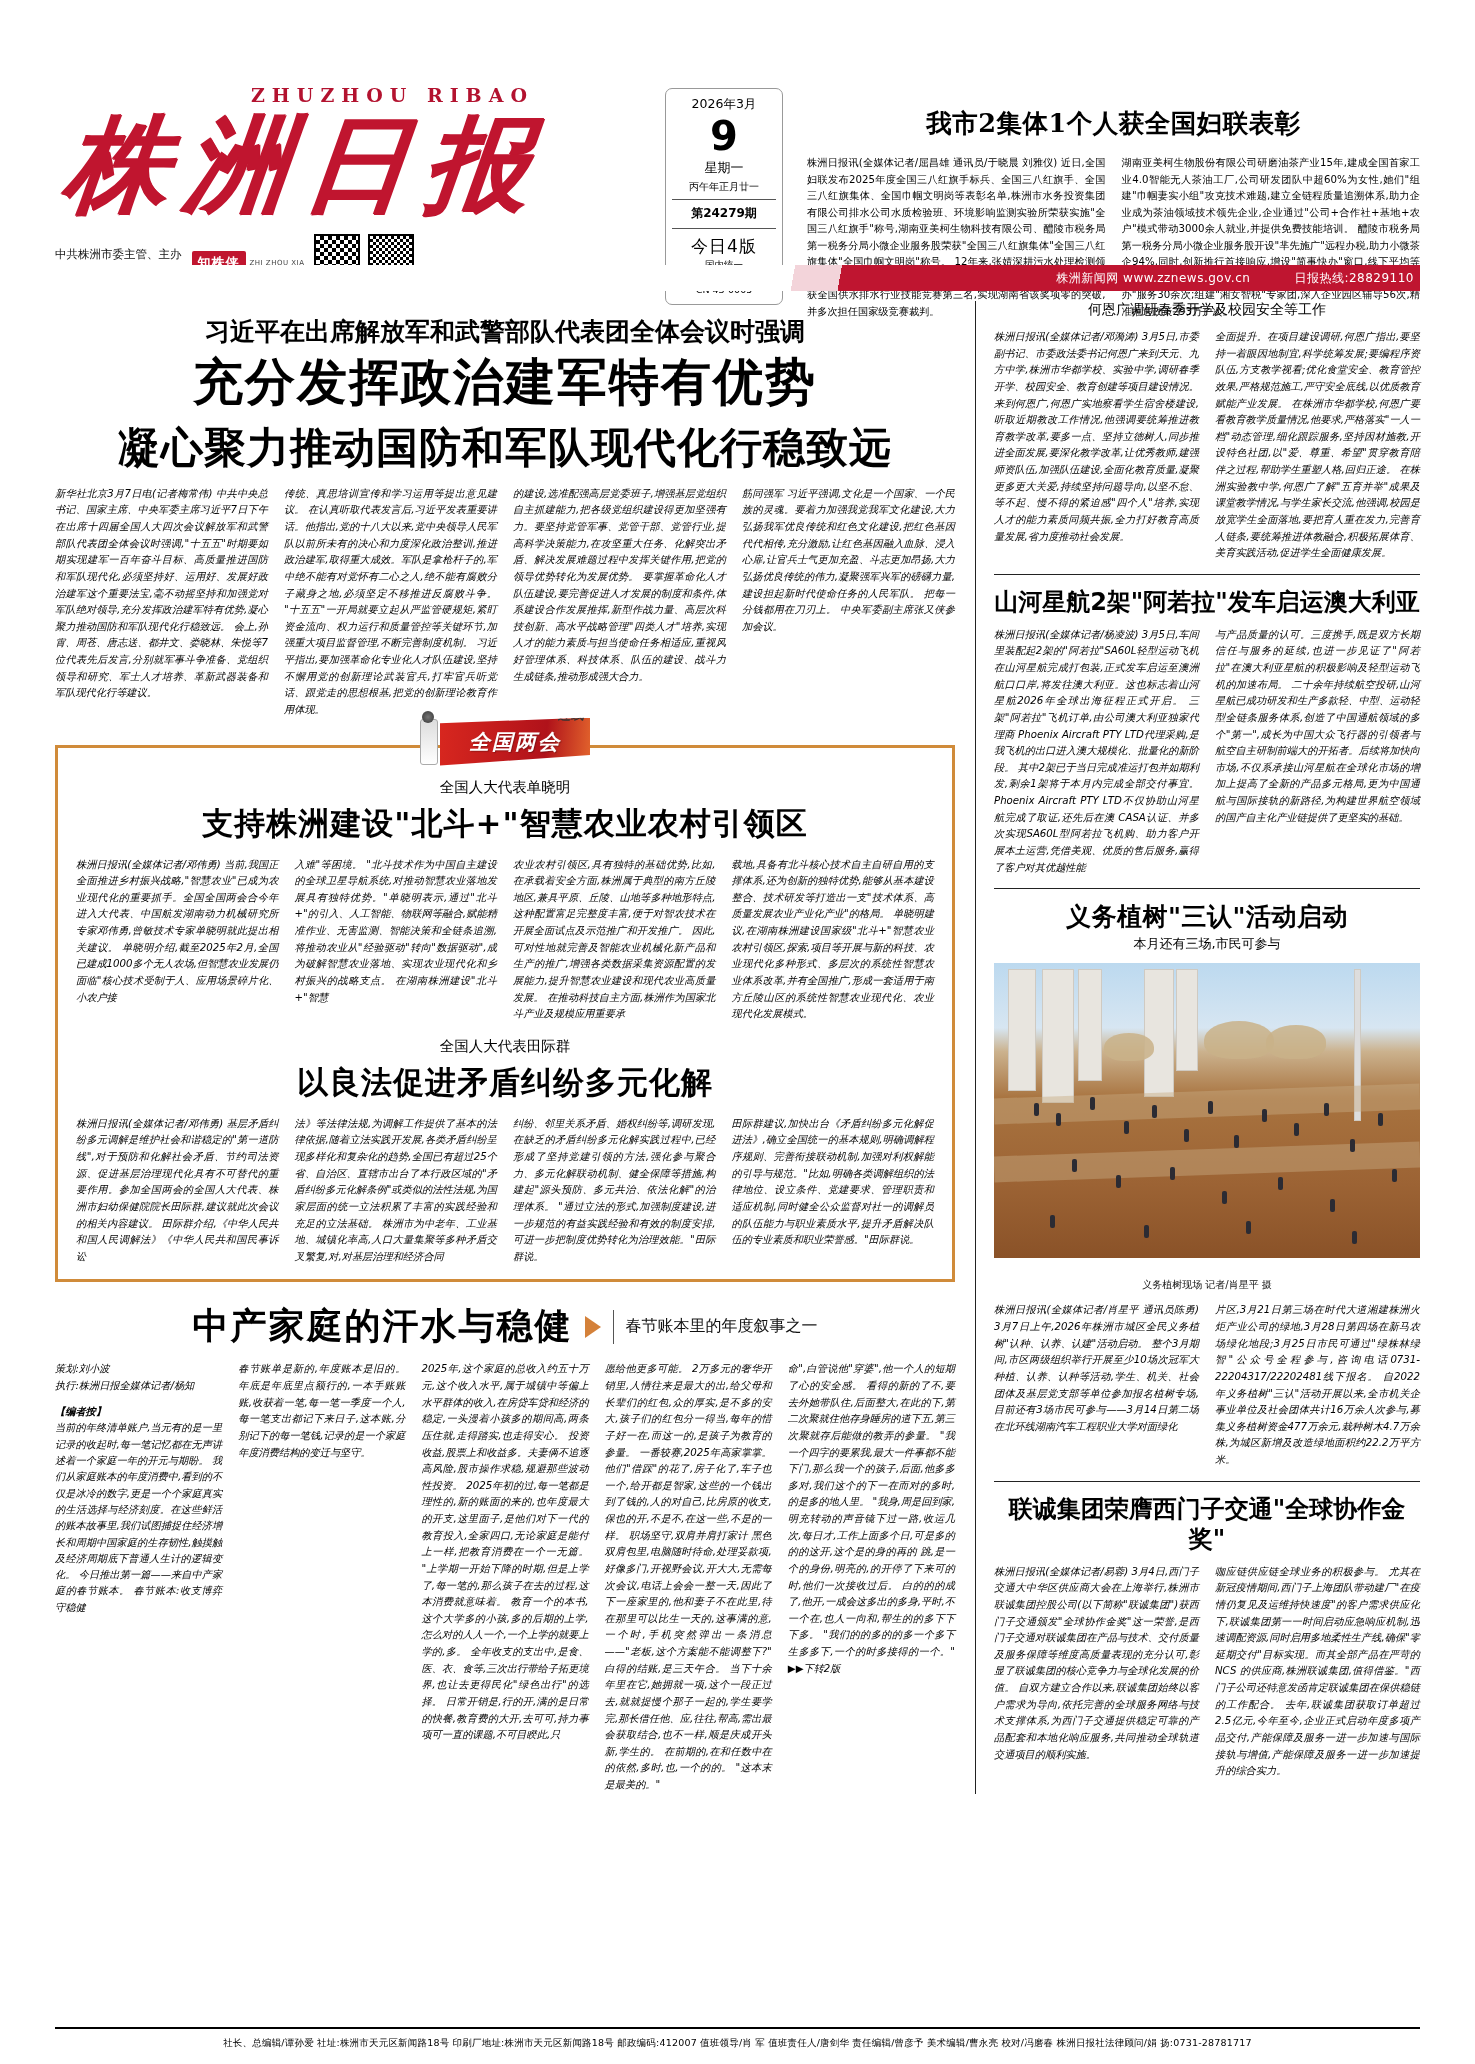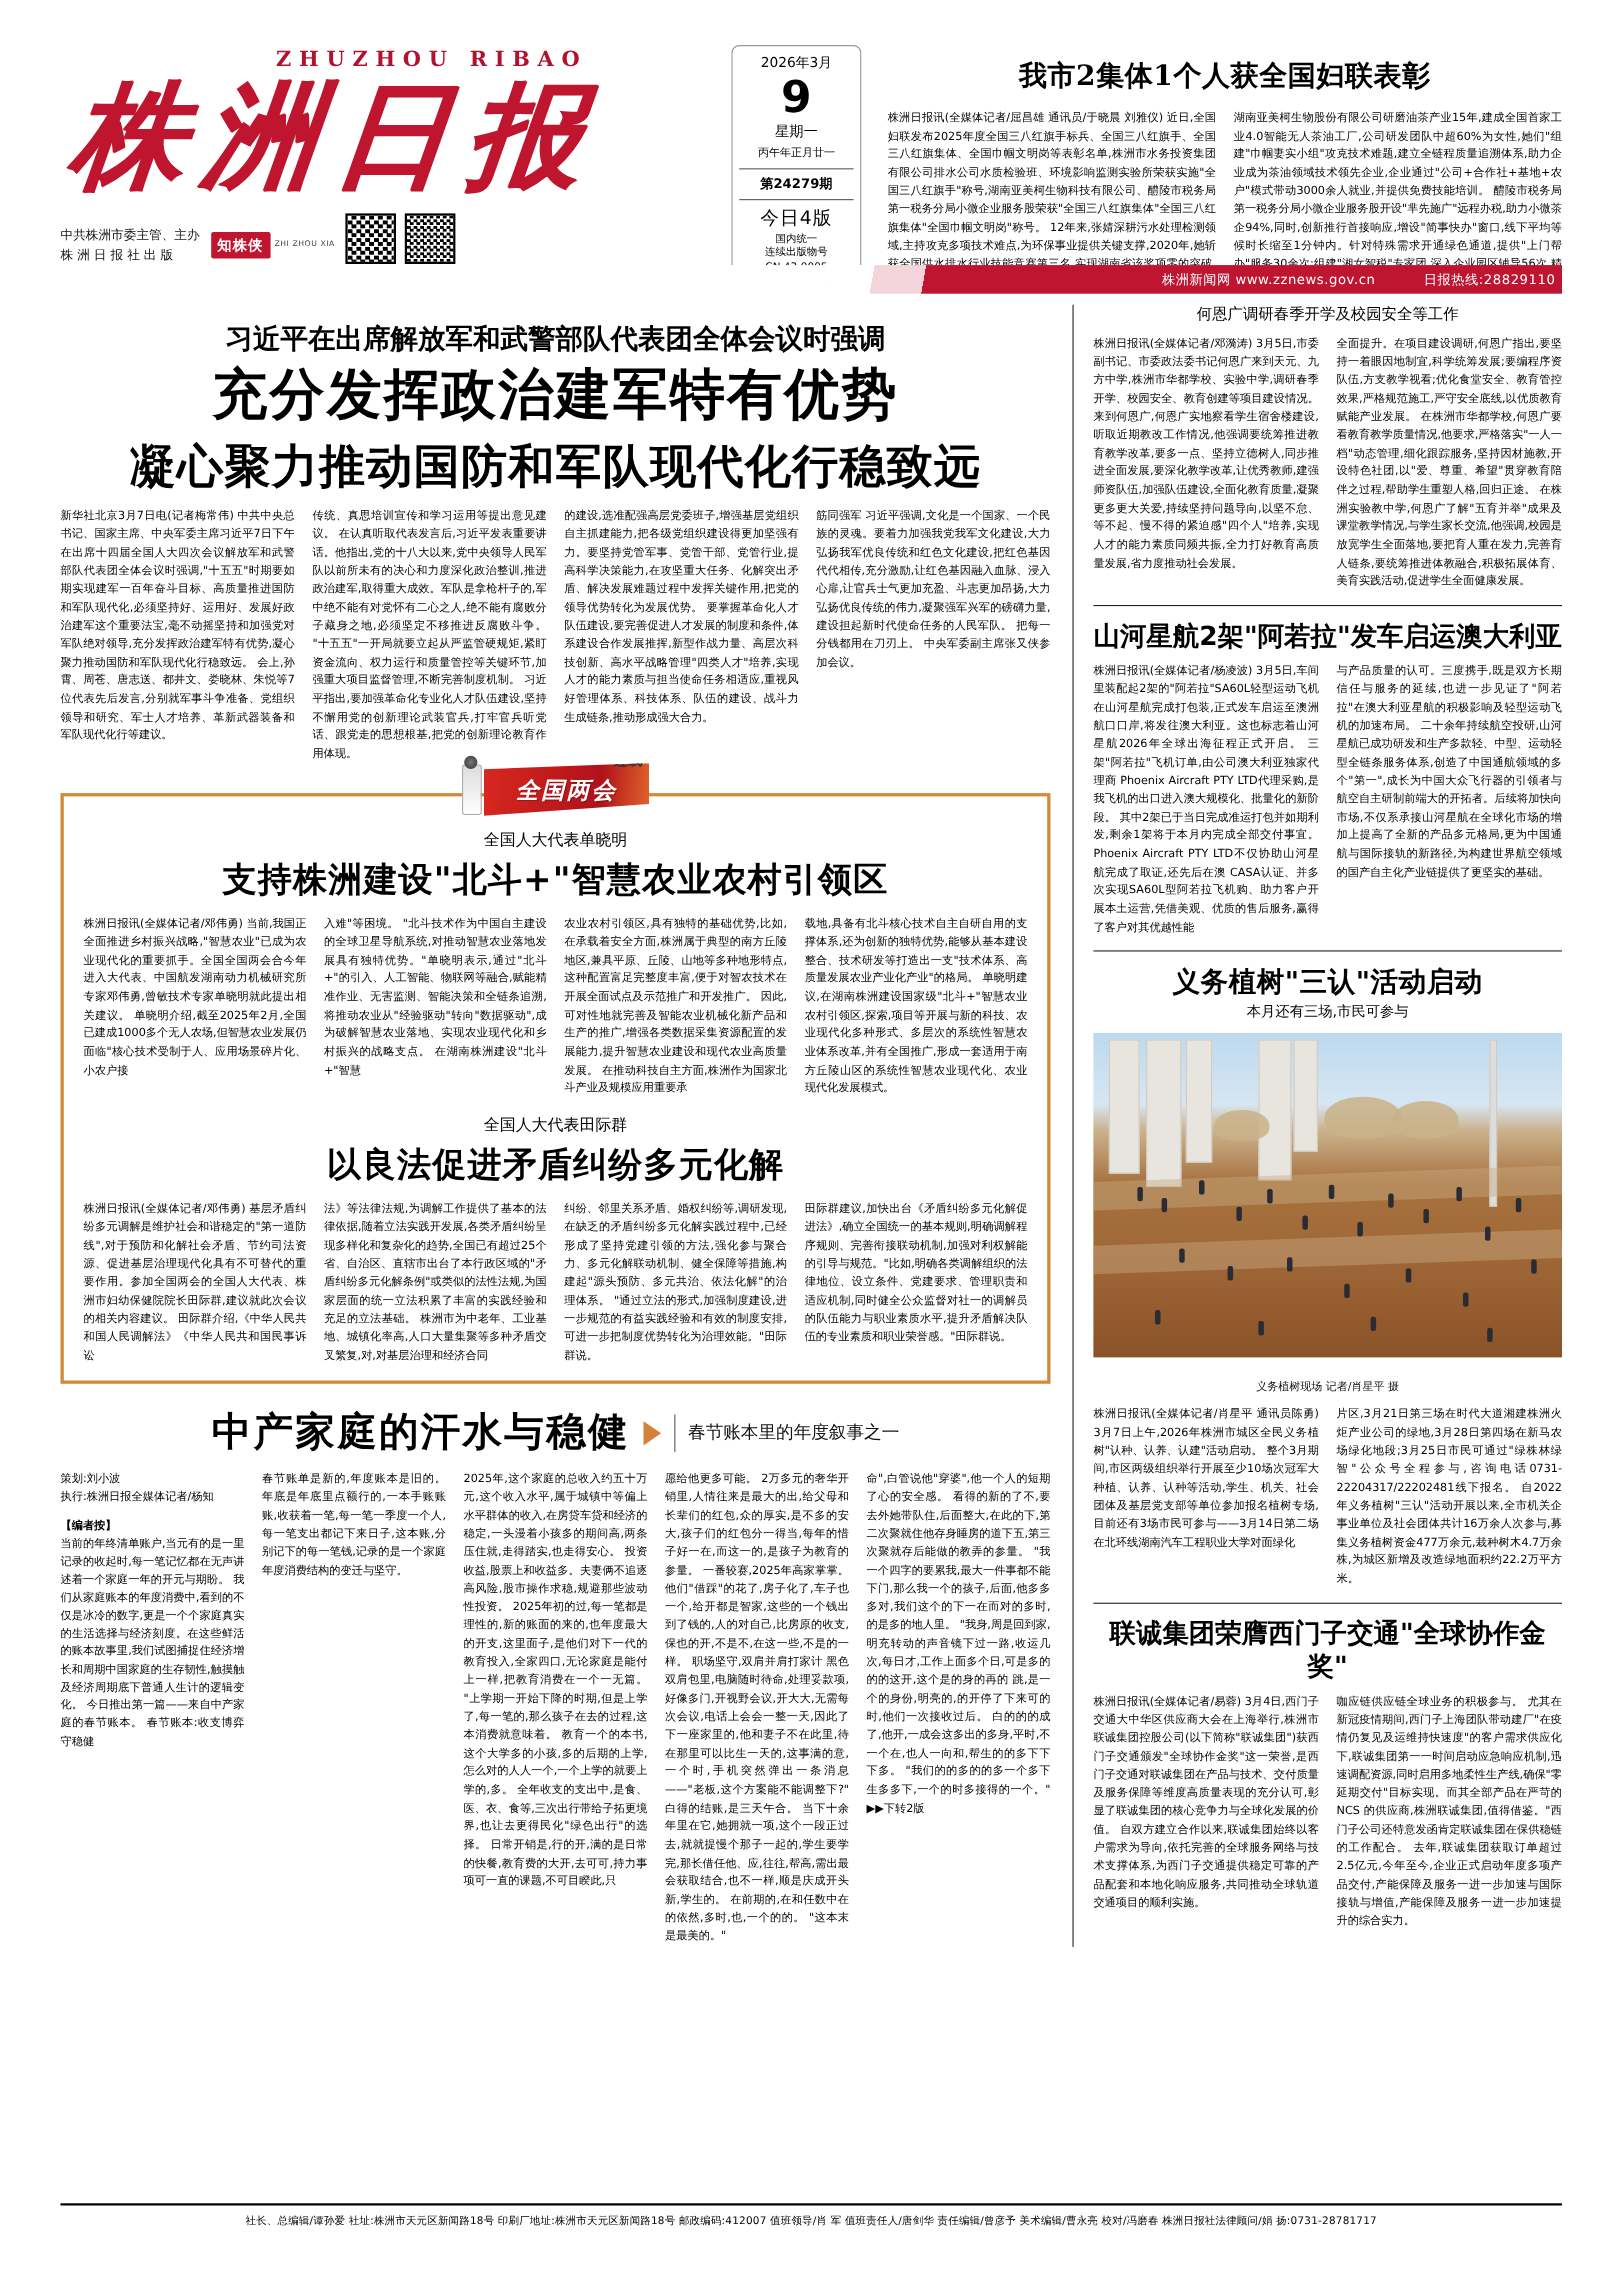--- a/index.html
+++ b/index.html
@@ -6,21 +6,21 @@
   body{
     width:1475px;height:2064px;
     background:#ffffff;
     font-family:"DejaVu Sans","Liberation Sans",sans-serif;
     color:#000;
     overflow:hidden;
   }
   .page{position:relative;width:1475px;height:2064px;box-sizing:border-box;padding:0 55px;}
 
   
-  .masthead{display:flex;align-items:center;padding-top:60px;height:235px;box-sizing:border-box;}
+  .masthead{display:flex;align-items:flex-start;padding-top:60px;height:235px;box-sizing:border-box;margin-top:24px;}
   .mh-left{width:600px;position:relative;}
   .pinyin{font-family:"DejaVu Serif","Liberation Serif",serif;color:#b3122f;letter-spacing:7px;
           font-size:19px;font-weight:700;padding-left:196px;}
   .logo-cn{font-family:"DejaVu Serif","Liberation Serif",serif;color:#c0152f;font-size:104px;
            font-weight:700;letter-spacing:16px;line-height:1.08;
            font-style:italic;transform:skewX(-6deg);margin-top:2px;padding-left:10px;
            text-shadow:1px 1px 0 #c0152f;}
   .mh-sub{display:flex;align-items:center;margin-top:14px;gap:10px;}
   .mh-org{font-size:11.5px;line-height:1.55;color:#111;white-space:nowrap;}
   .zzx-badge{display:flex;align-items:center;gap:4px;}
@@ -64,21 +64,21 @@
 
   
   .mainhead{margin-top:14px;}
   .mh-kicker{font-family:"DejaVu Sans","Liberation Sans",sans-serif;font-weight:700;font-size:25px;
              text-align:center;letter-spacing:0px;width:900px;}
   .mh-h1{font-weight:700;font-size:50px;text-align:center;letter-spacing:2px;width:900px;margin-top:6px;line-height:1.15;}
   .mh-h2{font-weight:700;font-size:42px;text-align:center;letter-spacing:1px;width:900px;margin-top:12px;line-height:1.15;}
 
   
   .bodycols{display:flex;gap:16px;font-size:10.2px;line-height:1.63;text-align:justify;}
-  .bodycols>div{flex:1;}
+  .bodycols>div{flex:1;font-style:italic;}
 
   
   .content{display:flex;gap:20px;margin-top:10px;}
   .col-left{width:900px;}
   .col-right{width:465px;border-left:1px solid #222;padding-left:18px;box-sizing:border-box;}
 
   
   .r-kicker{font-size:14px;text-align:center;margin-bottom:4px;}
   .r-head{font-weight:700;font-size:25px;text-align:center;letter-spacing:.5px;line-height:1.25;}
   .r-head-lg{font-weight:700;font-size:24px;text-align:center;letter-spacing:0;line-height:1.25;}

